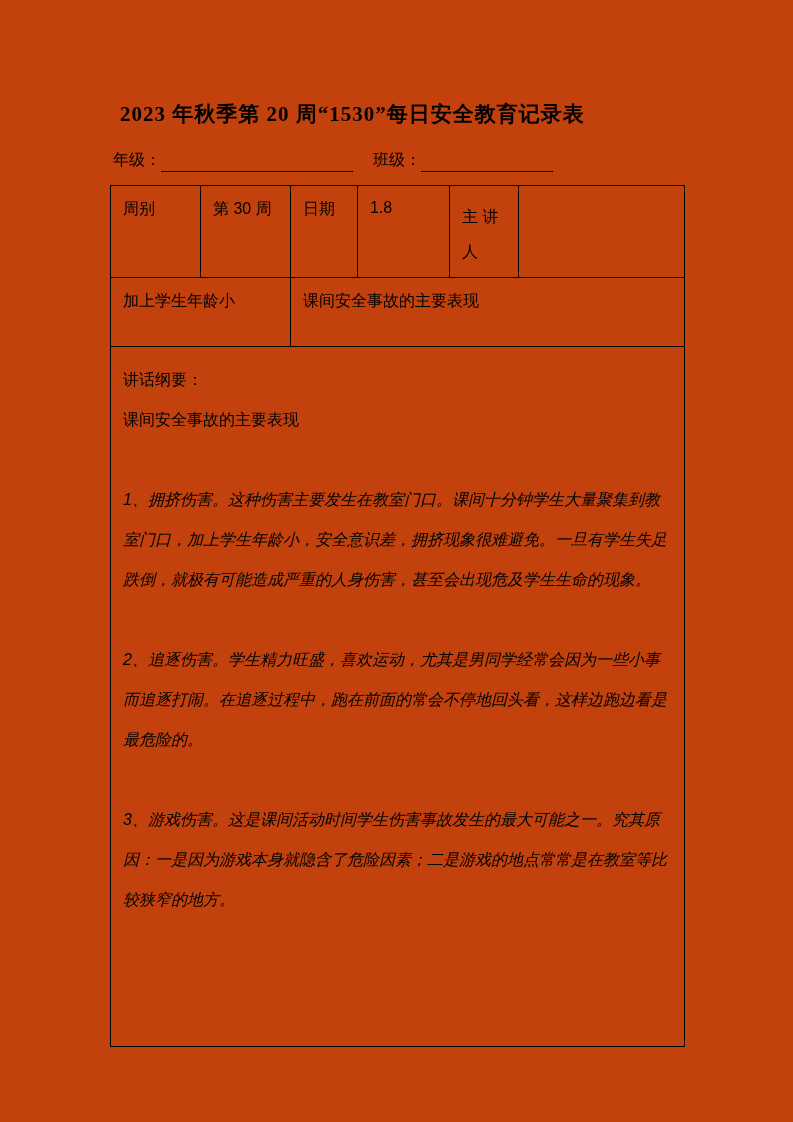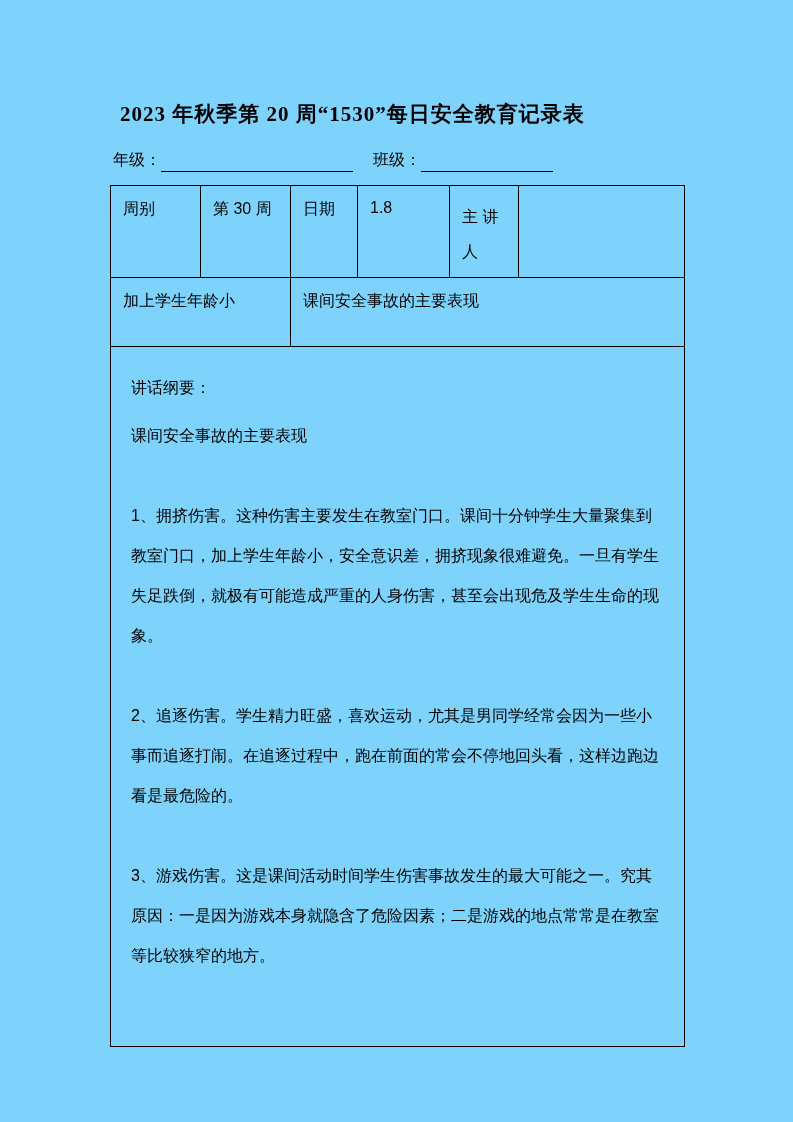--- a/index.html
+++ b/index.html
@@ -10,21 +10,21 @@
     font-family: "Liberation Sans", "DejaVu Sans", sans-serif;
     color: #000;
     position: relative;
     overflow: hidden;
   }
   .page {
     position: absolute;
     top: 0; left: 0;
     width: 793px;
     height: 1122px;
-    background: #7dd3fc;
+    background: #c2410c;
     padding: 100px 108px 0 110px;
   }
   .doc-title {
     font-family: "Liberation Serif", "DejaVu Serif", serif;
     font-size: 21px;
     font-weight: bold;
     letter-spacing: 1px;
     margin-left: 10px;
     white-space: nowrap;
   }
@@ -52,22 +52,22 @@
     font-size: 16px;
     padding: 13px 10px 8px 12px;
     vertical-align: top;
     word-break: break-all;
     overflow: hidden;
   }
   tr.row-head td { height: 89px; }
   tr.row-topic td { height: 69px; }
   tr.row-outline td { height: 700px; }
   td.speaker-label-cell { line-height: 35px; padding-top: 4px; }
-  .outline-cell p { line-height: 40px; margin: 8px; }
-  .outline-cell p.para { margin-top: 40px; }
+  .outline-cell p { line-height: 40px; margin: 0; }
+  .outline-cell p.para { margin-top: 40px; font-style: italic; }
 </style>
 </head>
 <body>
 
 <div class="page">
 
   <h1 class="doc-title">2023 年秋季第 20 周“1530”每日安全教育记录表</h1>
 
   <div class="meta-line">
     <span class="meta-label">年级：</span><span class="blank-line blank-grade"></span><span class="meta-label">班级：</span><span class="blank-line blank-class"></span>

